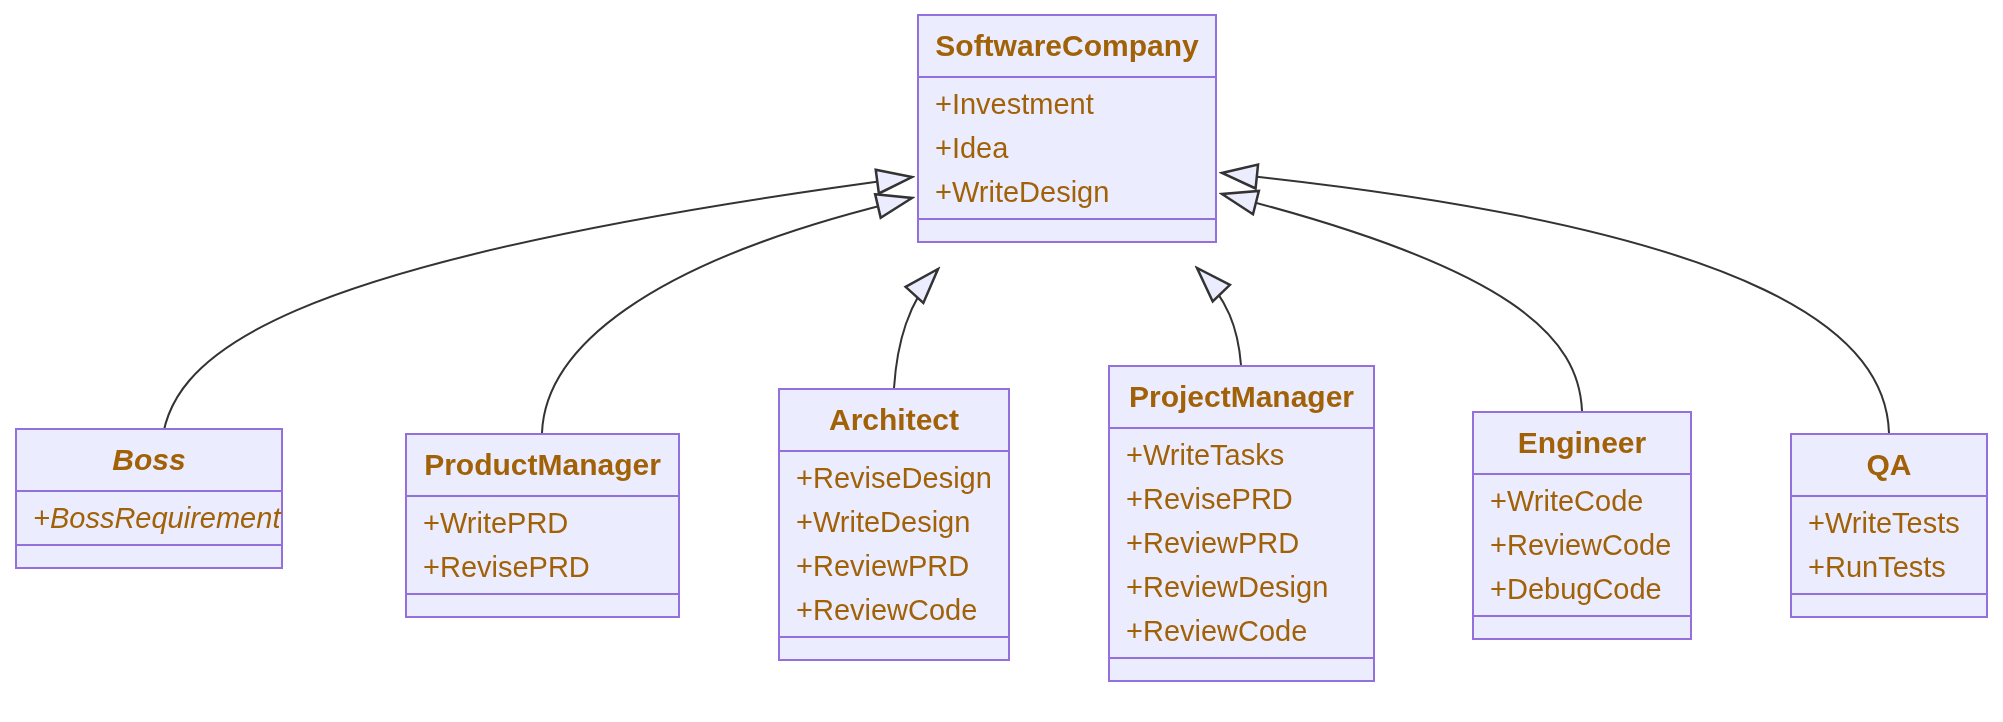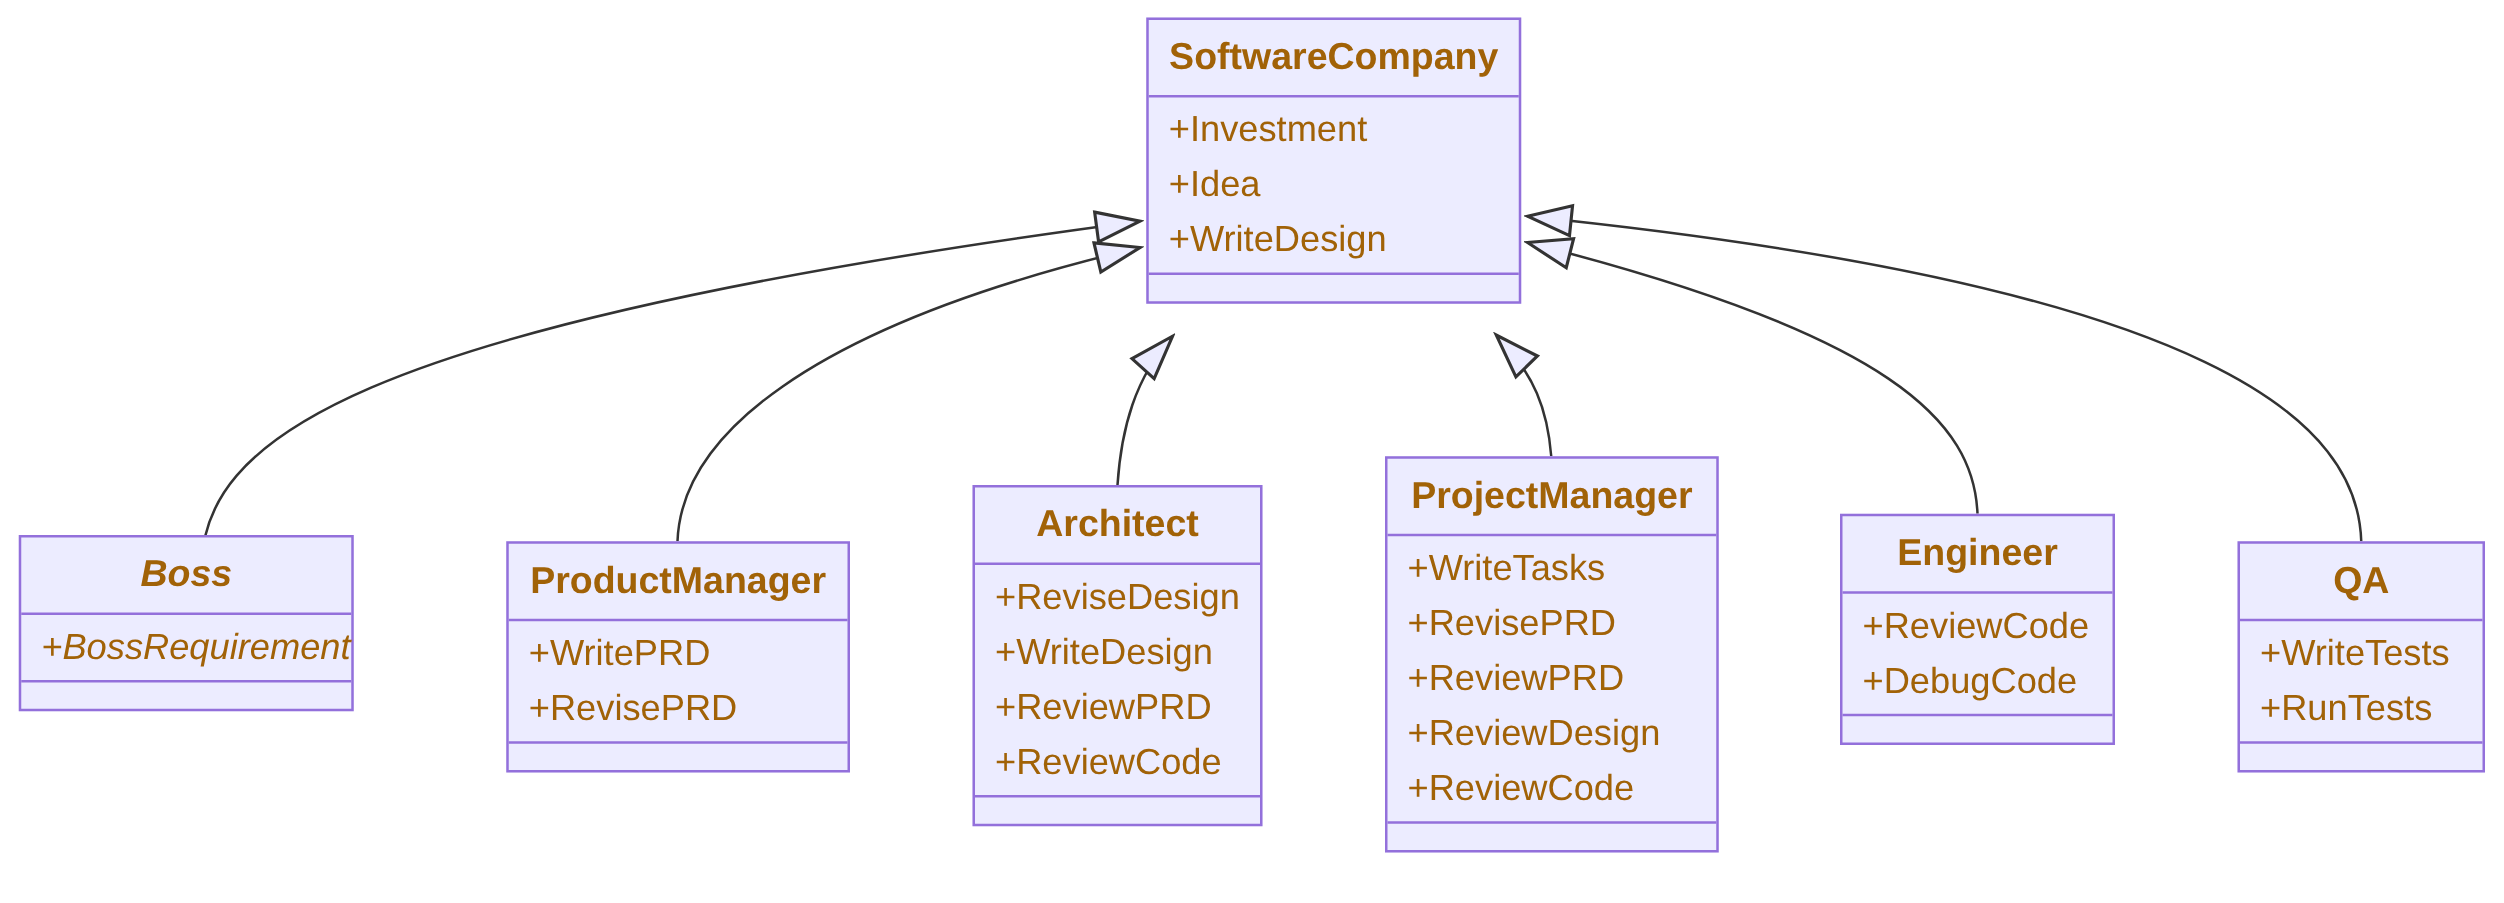--- a/index.html
+++ b/index.html
@@ -115,20 +115,21 @@
       <div>+ReviewPRD</div>
       <div>+ReviewDesign</div>
       <div>+ReviewCode</div>
     </div>
     <div class="uml-methods"></div>
   </div>
 
   <div class="uml-class" style="left:1472px; top:411px; width:220px;">
     <div class="uml-title">Engineer</div>
     <div class="uml-attrs">
+      <div>+WriteCode</div>
       <div>+ReviewCode</div>
       <div>+DebugCode</div>
     </div>
     <div class="uml-methods"></div>
   </div>
 
   <div class="uml-class" style="left:1790px; top:433px; width:198px;">
     <div class="uml-title">QA</div>
     <div class="uml-attrs">
       <div>+WriteTests</div>

